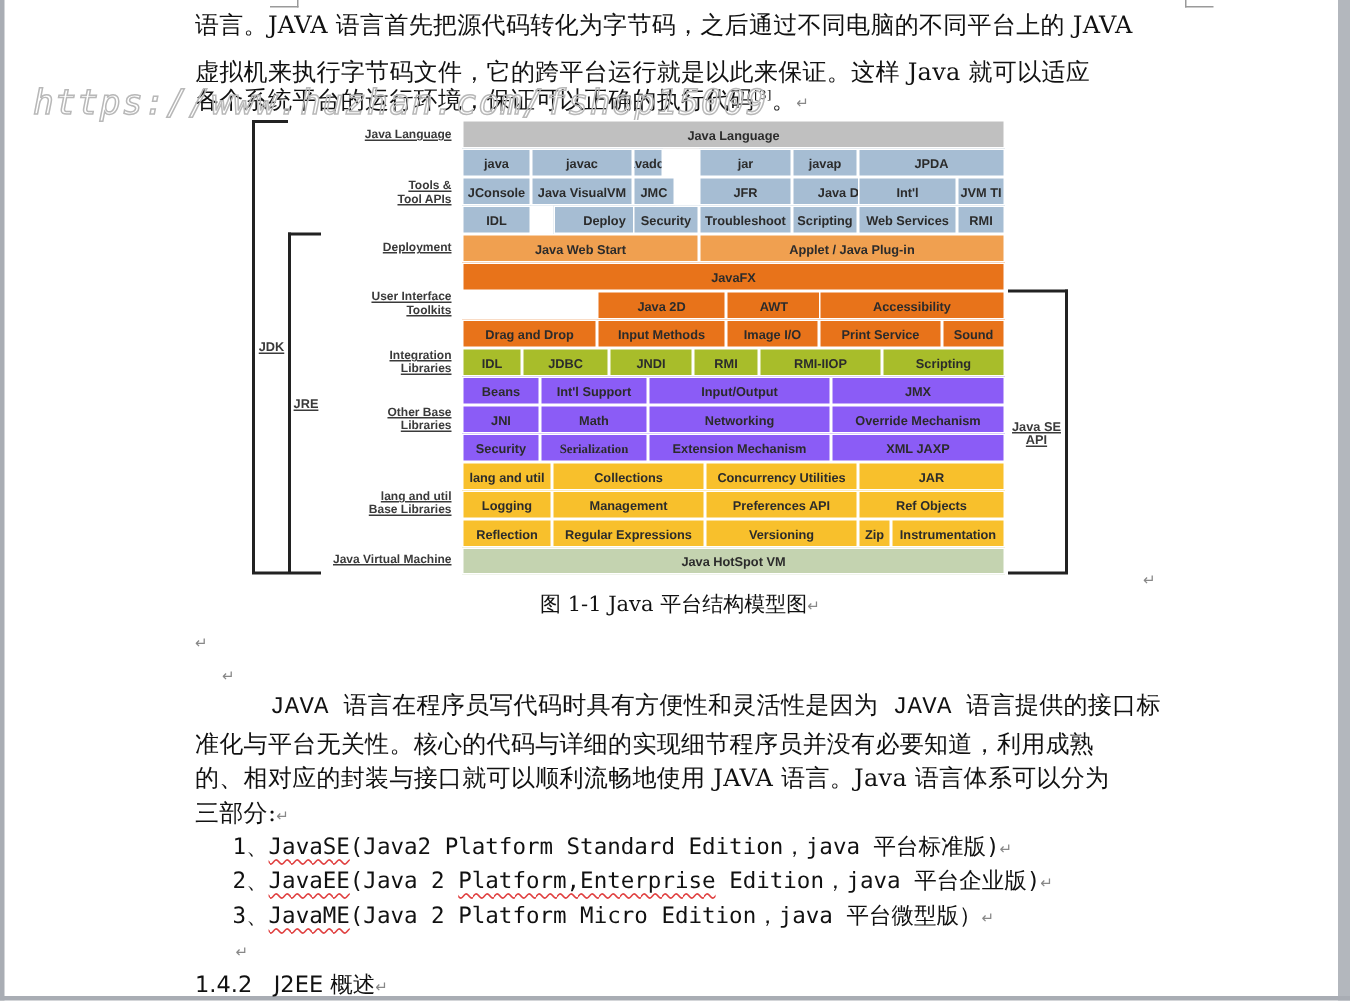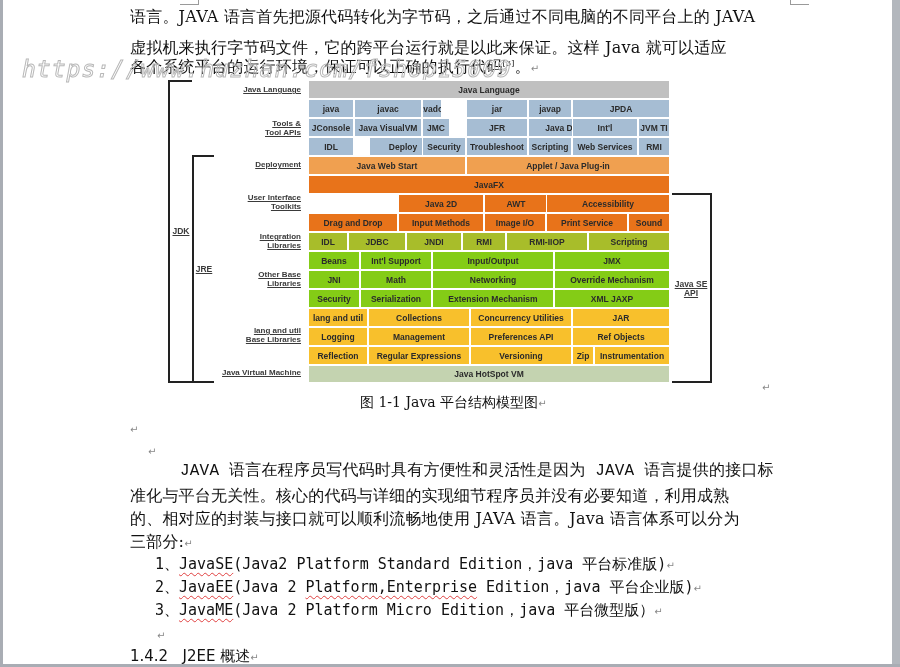--- a/index.html
+++ b/index.html
@@ -22,21 +22,21 @@
   
   .fig { position:absolute; left:0; top:0; }
   .cell { position:absolute; display:flex; align-items:center; justify-content:center;
           font-family:"Liberation Sans","DejaVu Sans", sans-serif; font-size:8.5px; font-weight:bold;
           color:#2b2b2b; box-sizing:border-box; border:1px solid #fff; white-space:nowrap; overflow:hidden; }
   .c-gray { background:#c0c0c0; }
   .c-blue { background:#a6bdd3; }
   .c-org1 { background:#f0a050; }
   .c-org2 { background:#e8731a; }
   .c-lime { background:#a8bd2a; }
-  .c-mus  { background:#84cc16; }
+  .c-mus  { background:#8b5cf6; }
   .c-yel  { background:#f8c02c; }
   .c-sage { background:#c4d3b0; }
 
   .rlabel { position:absolute; font-family:"Liberation Sans","DejaVu Sans", sans-serif; font-size:8px; font-weight:bold;
             color:#3a3a3a; text-decoration:underline; text-align:right; line-height:9px; width:120px; }
   .brk { position:absolute; background:#222; }
   .blabel { position:absolute; font-family:"Liberation Sans","DejaVu Sans", sans-serif; font-size:8.5px; font-weight:bold;
             color:#3a3a3a; text-decoration:underline; text-align:center; line-height:9px; }
 
   .caption { position:absolute; left:360px; top:394px; font-size:14px; white-space:nowrap; }
@@ -154,21 +154,21 @@
   <div class="cell c-mus" style="left:360px; top:251px; width:72px; height:19px;">Int'l Support</div>
   <div class="cell c-mus" style="left:432px; top:251px; width:122px; height:19px;">Input/Output</div>
   <div class="cell c-mus" style="left:554px; top:251px; width:116px; height:19px;">JMX</div>
 
   <div class="cell c-mus" style="left:308px; top:270px; width:52px; height:19px;">JNI</div>
   <div class="cell c-mus" style="left:360px; top:270px; width:72px; height:19px;">Math</div>
   <div class="cell c-mus" style="left:432px; top:270px; width:122px; height:19px;">Networking</div>
   <div class="cell c-mus" style="left:554px; top:270px; width:116px; height:19px;">Override Mechanism</div>
 
   <div class="cell c-mus" style="left:308px; top:289px; width:52px; height:19px;">Security</div>
-  <div class="cell c-mus" style="left:360px; top:289px; width:72px; height:19px;">Serialization</div>
+  <div class="cell c-mus" style="left:360px; top:289px; width:72px; height:19px;font-family:Liberation Serif, serif;">Serialization</div>
   <div class="cell c-mus" style="left:432px; top:289px; width:122px; height:19px;">Extension Mechanism</div>
   <div class="cell c-mus" style="left:554px; top:289px; width:116px; height:19px;">XML JAXP</div>
 
   <div class="cell c-yel" style="left:308px; top:308px; width:60px; height:19px;">lang and util</div>
   <div class="cell c-yel" style="left:368px; top:308px; width:102px; height:19px;">Collections</div>
   <div class="cell c-yel" style="left:470px; top:308px; width:102px; height:19px;">Concurrency Utilities</div>
   <div class="cell c-yel" style="left:572px; top:308px; width:98px; height:19px;">JAR</div>
 
   <div class="cell c-yel" style="left:308px; top:327px; width:60px; height:19px;">Logging</div>
   <div class="cell c-yel" style="left:368px; top:327px; width:102px; height:19px;">Management</div>

